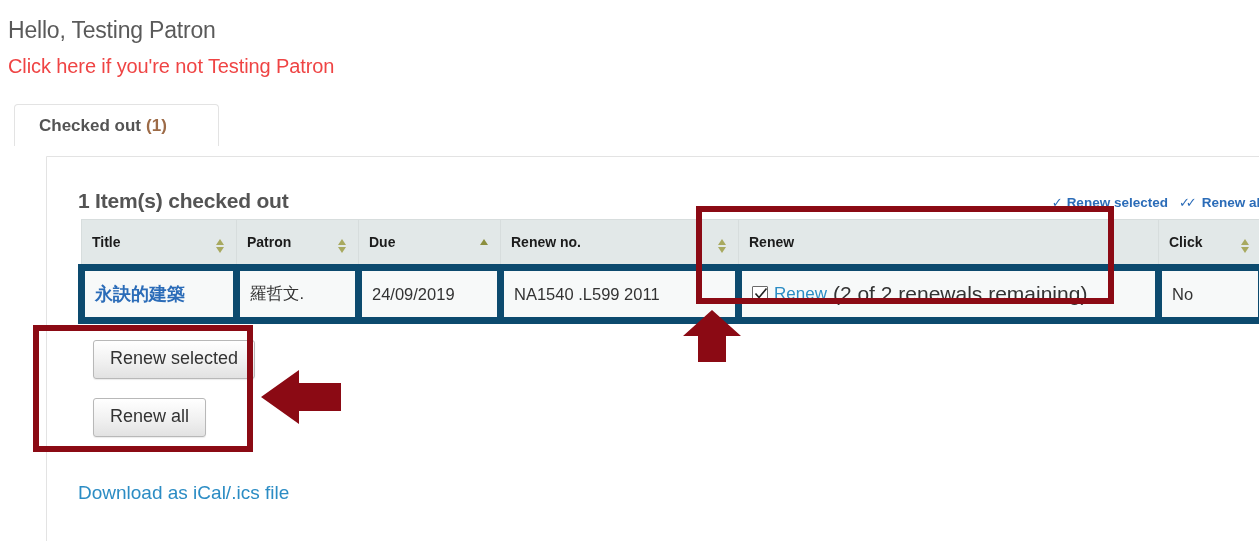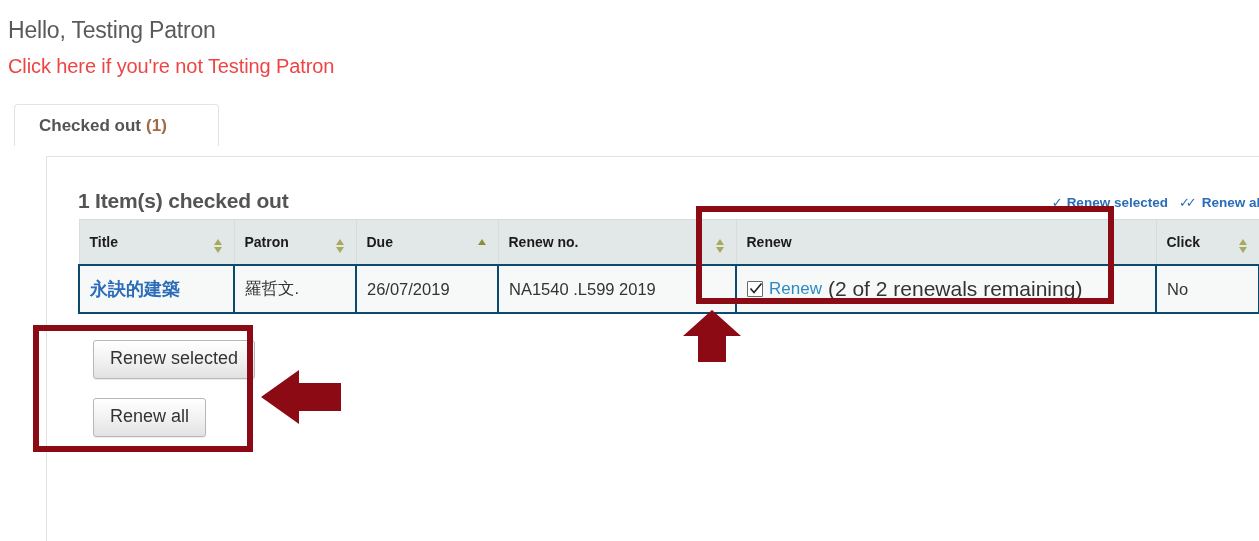--- a/index.html
+++ b/index.html
@@ -146,21 +146,21 @@
     padding: 0 10px;
     text-align: left;
     vertical-align: middle;
     font-size: 14px;
     font-weight: bold;
     color: #1b1b1b;
     position: relative;
   }
   table.checkouts td {
     background: #f7f9f9;
-    border: 2px solid #0c4a6e;
+    border: 7px solid #0c4a6e;
     height: 46px;
     padding: 0 10px;
     vertical-align: middle;
     font-size: 16.5px;
     color: #333333;
   }
   .sort-ind {
     position: absolute;
     right: 11px;
     bottom: 9px;
@@ -331,22 +331,22 @@
             </span>
         </th>
       </tr>
     </thead>
     <tbody>
       <tr>
         <td>
           <a class="title-link" href="#">永訣的建築</a>
         </td>
         <td>羅哲文.</td>
-        <td>26/07/2019</td>
-        <td>NA1540 .L599 2019</td>
+        <td>24/09/2019</td>
+        <td>NA1540 .L599 2011</td>
         <td>
           <div class="renew-cell-inner">
             <span class="checkbox">
               <svg width="14" height="14" viewBox="0 0 14 14" aria-hidden="true">
                 <path d="M1.5 6.5 L5 10.5 L12.5 1.5" stroke="#222" stroke-width="1.6" fill="none"></path>
               </svg>
             </span>
             <a class="renew-cell-link" href="#">Renew</a>
             <span class="renew-note">(2 of 2 renewals remaining)</span>
           </div>
@@ -354,20 +354,21 @@
         <td>No</td>
       </tr>
     </tbody>
   </table>
 
   <div class="btn-group">
     <button class="btn">Renew selected</button>
     <button class="btn">Renew all</button>
   </div>
 
+  <a class="ical-link" href="#">Download as iCal/.ics file</a>
 </div>
 
 <div class="tab-merge"></div>
 
 <div class="anno-box" id="anno-renew-col"></div>
 <div class="anno-box" id="anno-buttons"></div>
 
 <div class="anno-arrow" id="anno-arrow-up">
   <svg width="62" height="56" viewBox="0 0 62 56" aria-hidden="true">
     <polygon points="31,2 60,28 45,28 45,54 17,54 17,28 2,28" fill="#8b0a14"></polygon>

